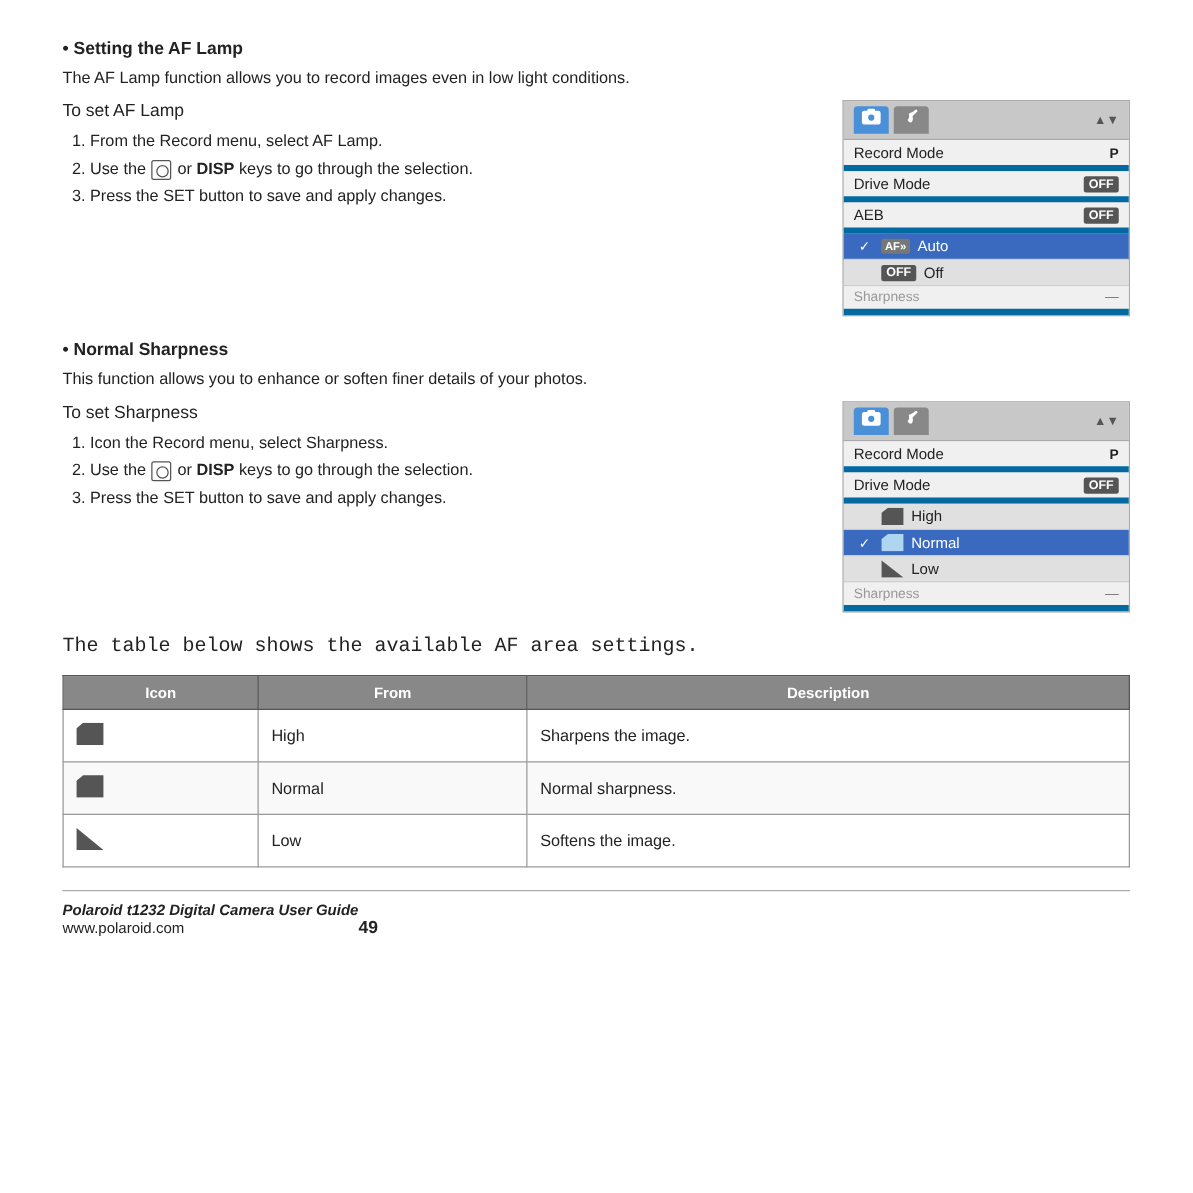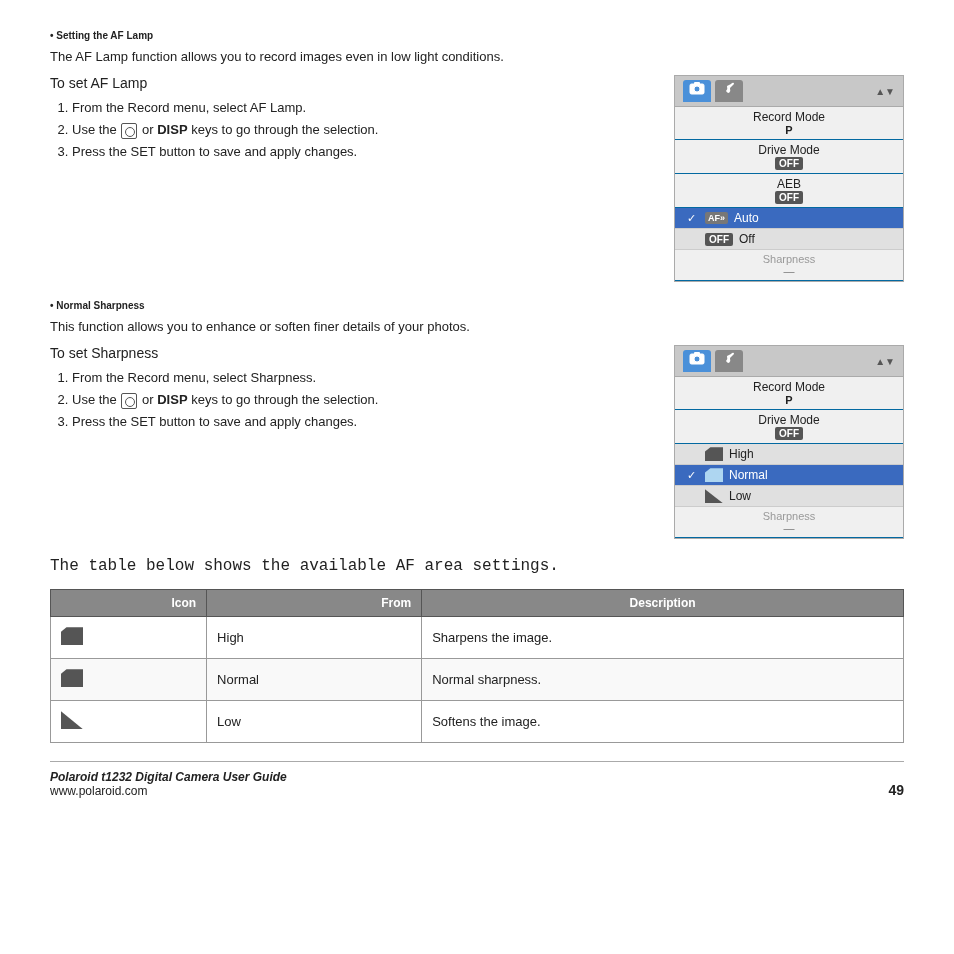--- a/index.html
+++ b/index.html
@@ -9,21 +9,21 @@
       font-size: 13px;
       color: #222;
       width: 954px;
       min-height: 954px;
       padding: 30px 50px 20px 50px;
     }
 
     .section { margin-bottom: 18px; }
 
     .section-title {
-      font-size: 10px;
+      font-size: 14px;
       font-weight: bold;
       margin-bottom: 6px;
     }
 
     .bullet-title::before {
       content: "• ";
     }
 
     .body-text {
       font-size: 13px;
@@ -90,25 +90,24 @@
       justify-content: space-between;
       align-items: center;
       background: #c8c8c8;
       padding: 4px 8px;
       border-bottom: 1px solid #aaa;
     }
 
     .camera-menu .menu-row {
       display: flex;
       justify-content: space-between;
-      align-items: center;
+      align-items: flex-end;
       padding: 3px 8px;
-      border-bottom: 1px solid #0369a1;
+      border-bottom: 5px solid #0369a1;
       background: #f0f0f0;
-      flex-direction: column;
     }
 
     .camera-menu .menu-row .row-label {
       font-size: 12px;
     }
 
     .camera-menu .menu-row .row-value {
       font-size: 11px;
       font-weight: bold;
     }
@@ -170,39 +169,38 @@
       margin-top: 14px;
       border: 1px solid #555;
     }
 
     .info-table th {
       background: #888;
       color: white;
       padding: 6px 10px;
       font-size: 12px;
       font-weight: bold;
-      text-align: right;
+      text-align: center;
       border: 1px solid #555;
     }
 
     .info-table th.center { text-align: center; }
 
     .info-table td {
       padding: 10px 10px;
       font-size: 13px;
       border: 1px solid #999;
       vertical-align: middle;
     }
 
     .info-table tr:nth-child(even) td { background: #f9f9f9; }
 
     
     .footer {
       display: flex;
-      justify-content: space-between;
       align-items: flex-end;
       margin-top: 12px;
       padding-top: 8px;
       border-top: 1px solid #aaa;
     }
 
     .footer-left {
       font-size: 12px;
     }
 
@@ -290,21 +288,21 @@
 </div>
 
 <div class="section" style="margin-top:10px;">
   <div class="section-title bullet-title">Normal Sharpness</div>
   <p class="body-text">This function allows you to enhance or soften finer details of your photos.</p>
 
   <div class="two-col">
     <div class="instructions">
       <div class="sub-title">To set Sharpness</div>
       <ol>
-        <li>From the Record menu, select Sharpness.</li>
+        <li>Icon the Record menu, select Sharpness.</li>
         <li>Use the <span class="kbd-icon"></span> or <strong>DISP</strong> keys to go through the selection.</li>
         <li>Press the SET button to save and apply changes.</li>
       </ol>
     </div>
 
     <div class="camera-menu">
       <div class="menu-header">
         <span style="display:inline-flex;align-items:center;gap:4px;">
           <span style="display:inline-block;width:28px;height:22px;background:#4a90d9;border-radius:3px 3px 0 0;text-align:center;line-height:22px;">
             <svg width="16" height="14" viewBox="0 0 16 14" fill="white">

